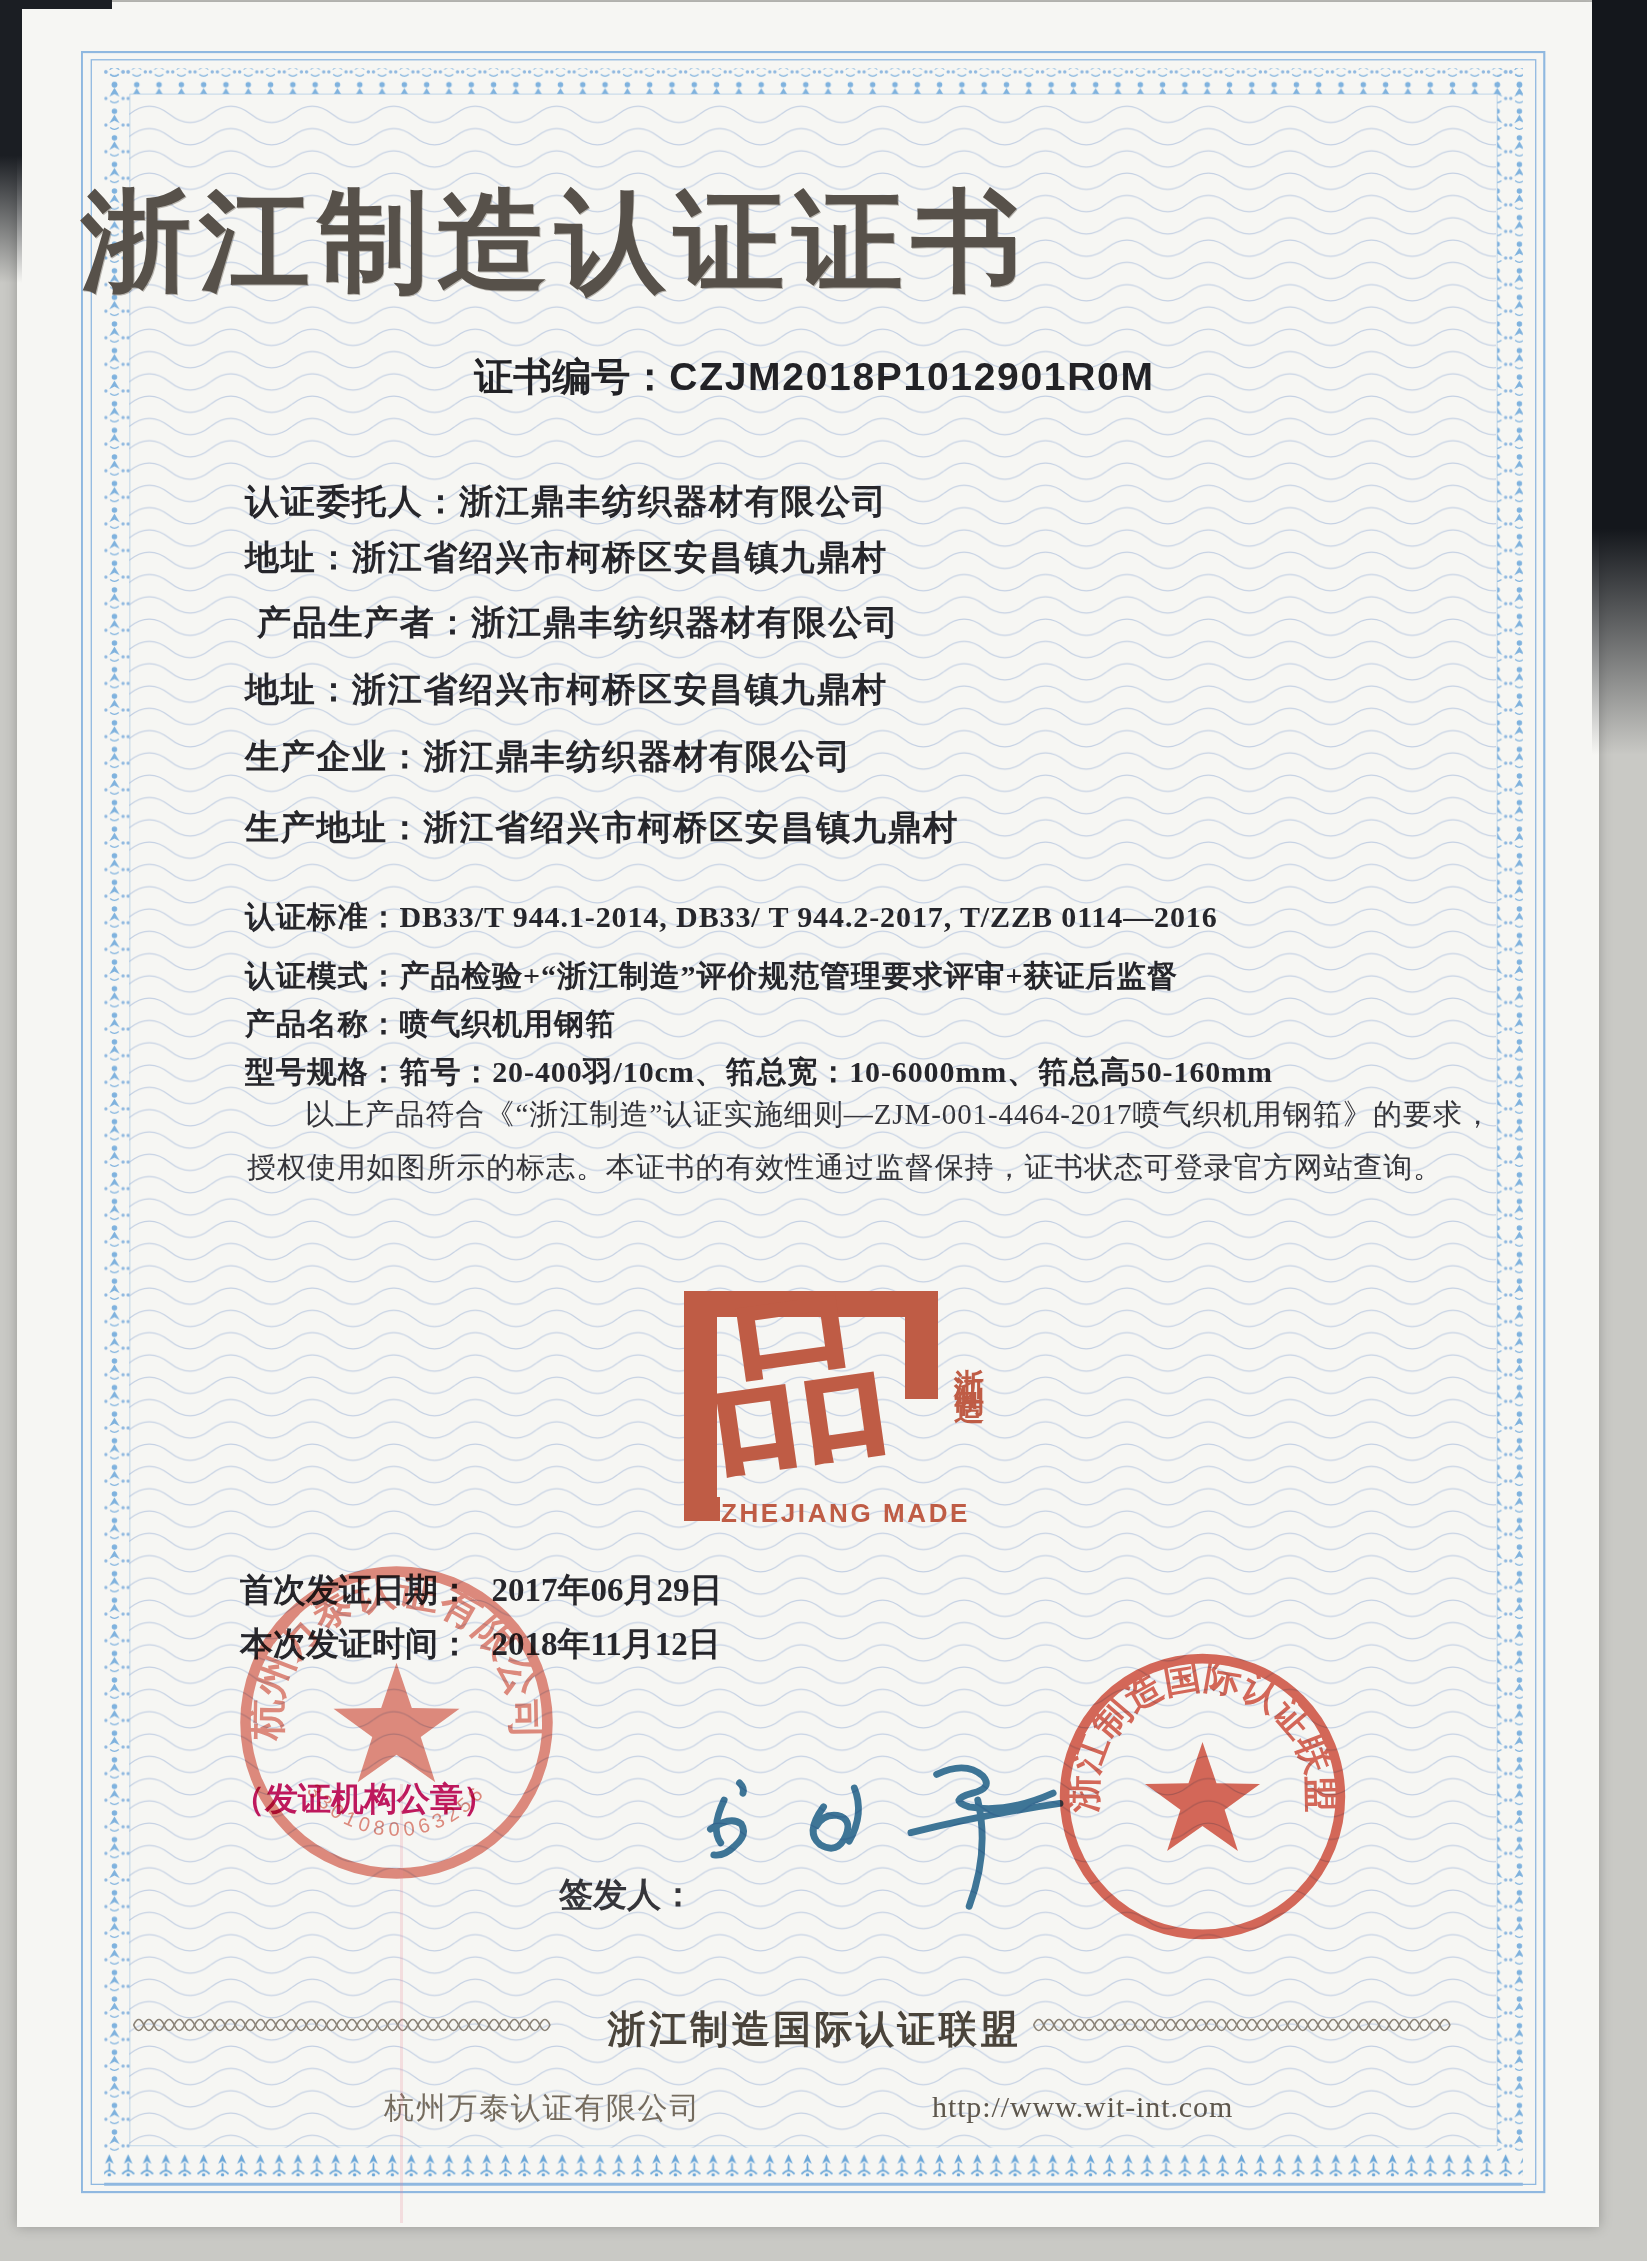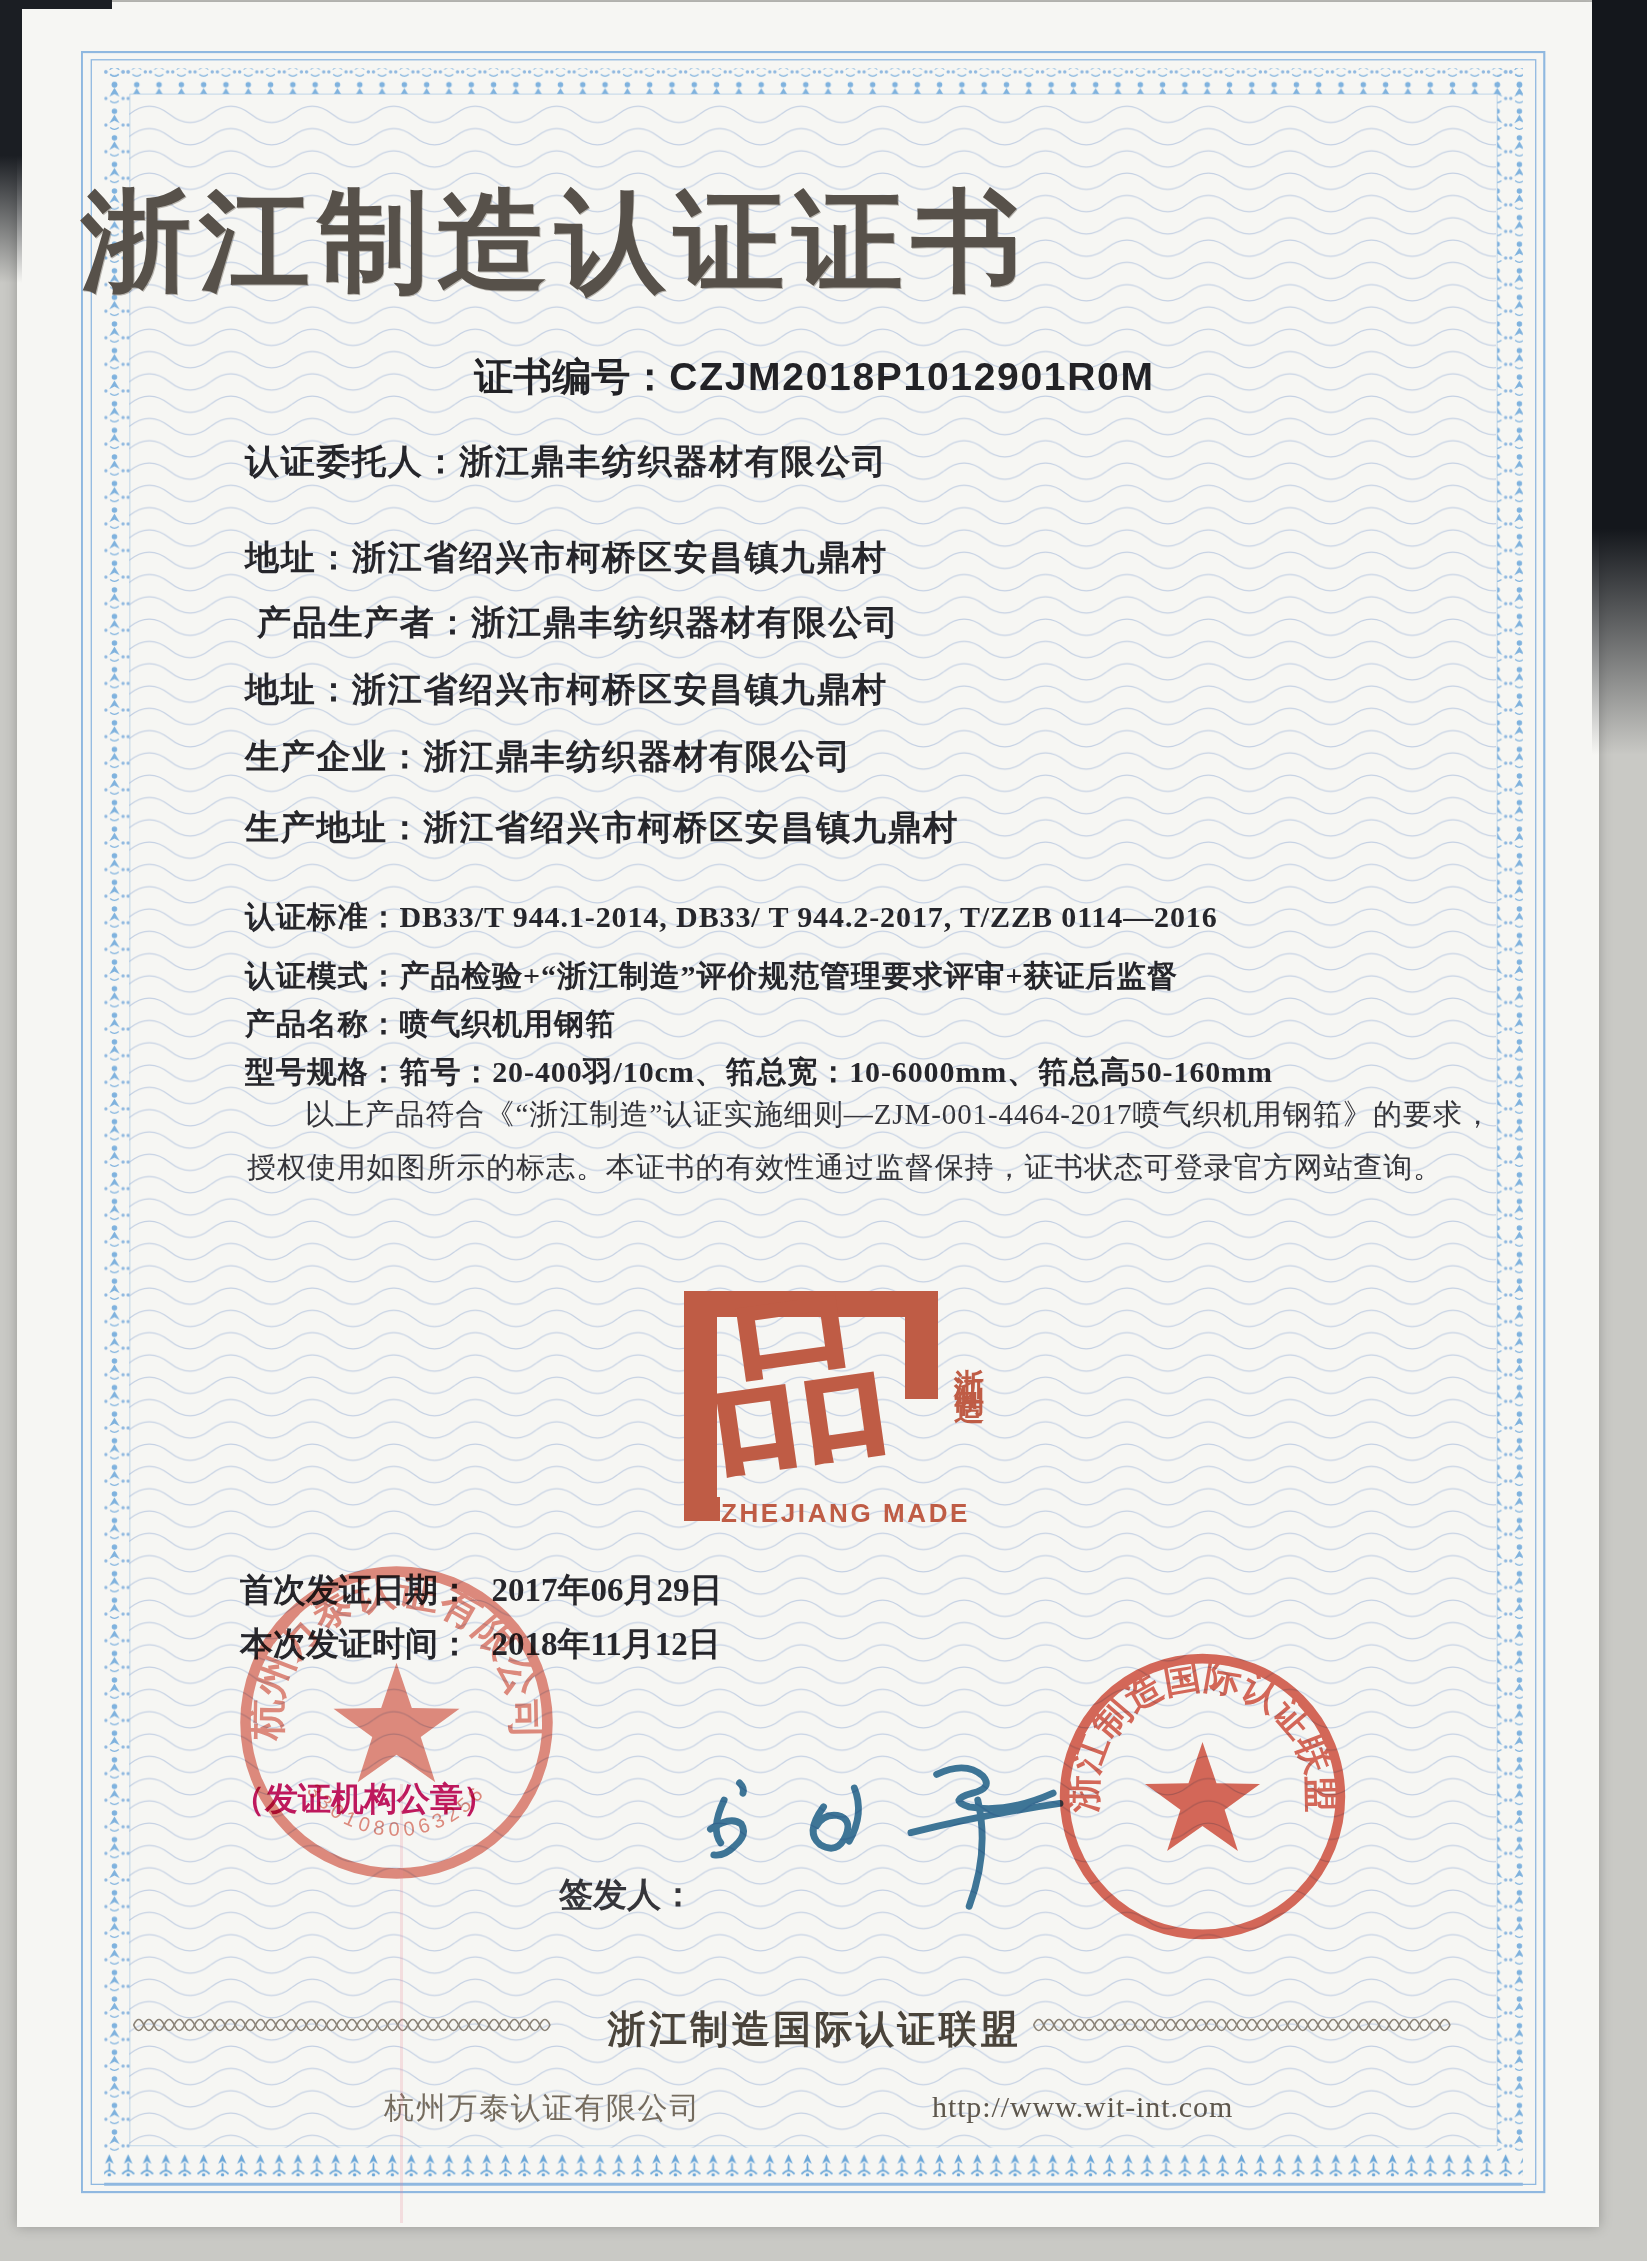--- a/index.html
+++ b/index.html
@@ -80,21 +80,21 @@
     <rect x="57" y="50" width="1594" height="2392" fill="none" stroke="#9cc0e2" stroke-width="1" opacity="0.7"></rect>
     <line x1="27" y1="2487" x2="1681" y2="2487" stroke="#8fb8e0" stroke-width="3.5"></line>
   </svg>
 
   <div class="line title">浙江制造认证证书</div>
 
   <div class="line certno">
     <span>证书编号：</span><span class="num">CZJM2018P1012901R0M</span>
   </div>
 
-  <div class="line info" style="top:439px;"><span>认证委托人：</span><span>浙江鼎丰纺织器材有限公司</span></div>
+  <div class="line info" style="top:479px;"><span>认证委托人：</span><span>浙江鼎丰纺织器材有限公司</span></div>
   <div class="line info" style="top:535px;"><span>地址：</span><span>浙江省绍兴市柯桥区安昌镇九鼎村</span></div>
   <div class="line info" style="top:600px;margin-left:12px;"><span>产品生产者：</span><span>浙江鼎丰纺织器材有限公司</span></div>
   <div class="line info" style="top:667px;"><span>地址：</span><span>浙江省绍兴市柯桥区安昌镇九鼎村</span></div>
   <div class="line info" style="top:734px;"><span>生产企业：</span><span>浙江鼎丰纺织器材有限公司</span></div>
   <div class="line info" style="top:805px;"><span>生产地址：</span><span>浙江省绍兴市柯桥区安昌镇九鼎村</span></div>
 
   <div class="line spec" style="top:897px;"><span>认证标准：</span><span>DB33/T 944.1-2014, DB33/ T 944.2-2017, T/ZZB 0114—2016</span></div>
   <div class="line spec" style="top:956px;"><span>认证模式：</span><span>产品检验+“浙江制造”评价规范管理要求评审+获证后监督</span></div>
   <div class="line spec" style="top:1004px;"><span>产品名称：</span><span>喷气织机用钢筘</span></div>
   <div class="line spec" style="top:1052px;"><span>型号规格：</span><span>筘号：20-400羽/10cm、筘总宽：10-6000mm、筘总高50-160mm</span></div>

